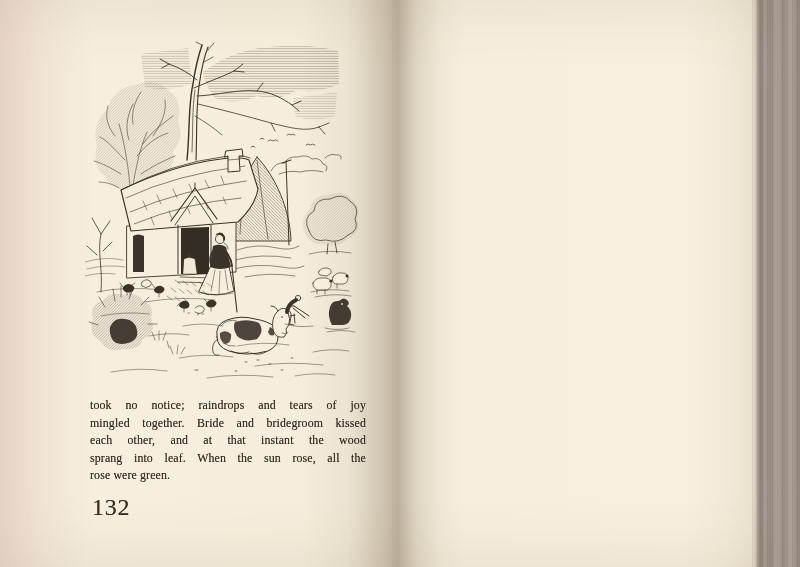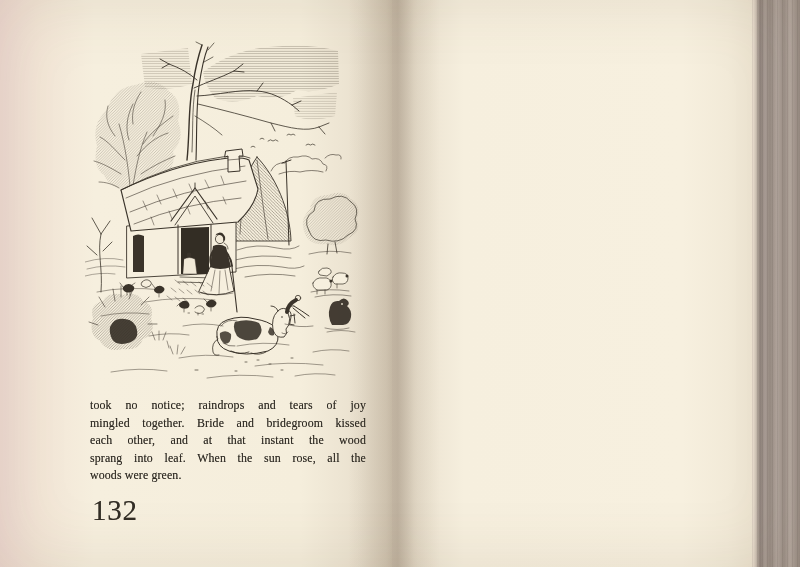--- a/index.html
+++ b/index.html
@@ -34,21 +34,21 @@
   .textblock{
     position:absolute;width:276px;
     font-size:11.9px;line-height:17.5px;color:#2f2b24;
     letter-spacing:.12px;
     text-shadow:0 0 .4px rgba(47,43,36,.55);
   }
   .tb-left{left:90px;top:397px;}
   .line{text-align:justify;text-align-last:justify;white-space:nowrap;}
   .line.flush{text-align-last:left;}
   .pagenum{
-    position:absolute;font-size:29px;color:#332e26;letter-spacing:.8px;
+    position:absolute;font-size:24px;color:#332e26;letter-spacing:.8px;
     text-shadow:0 0 .4px rgba(47,43,36,.5);
   }
   .pn-left{left:92px;top:494px;}
   .illus{position:absolute;left:85px;top:40px;}
 </style>
 </head>
 <body>
 
 <div class="photo">
 
@@ -193,21 +193,21 @@
           <path stroke-width=".5" d="M90 240 l5 4 M98 241 l5 4 M106 242 l5 4 M114 242 l5 4 M122 243 l5 4 M86 248 l5 4 M94 249 l5 4 M102 250 l5 4 M110 250 l5 4 M118 251 l5 4 M82 256 l5 4 M90 257 l5 4 M98 258 l5 4"></path>
         </g>
       </g>
     </svg>
 
     <div class="textblock tb-left" id="left-lines">
         <div class="line"><span>took no notice; raindrops and tears of joy</span></div>
         <div class="line"><span>mingled together. Bride and bridegroom kissed</span></div>
         <div class="line"><span>each other, and at that instant the wood</span></div>
         <div class="line"><span>sprang into leaf. When the sun rose, all the</span></div>
-        <div class="line flush"><span>woods were green.</span></div>
+        <div class="line flush"><span>rose were green.</span></div>
       </div>
     <div class="pagenum pn-left">132</div>
   </div>
 
   <div class="page page-right">
     
     
   </div>
 
   <div class="gutter"></div>

